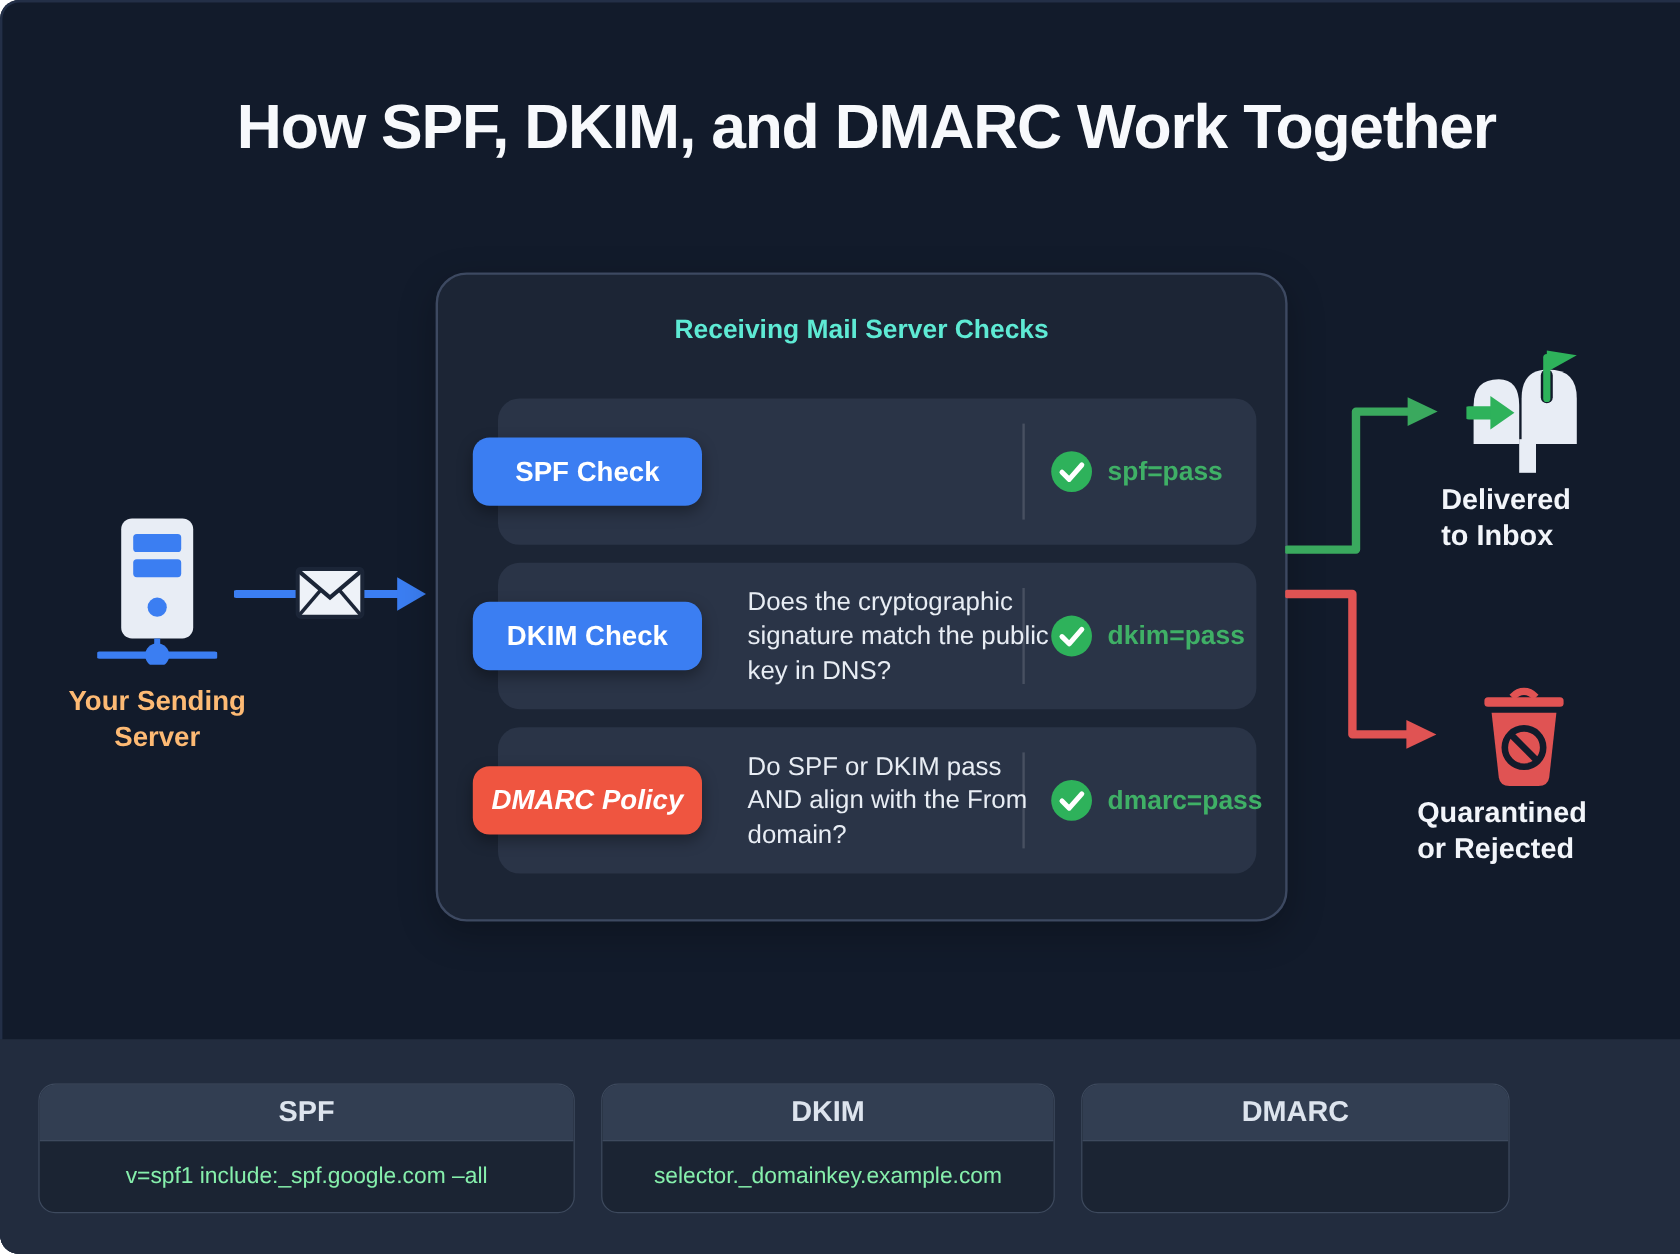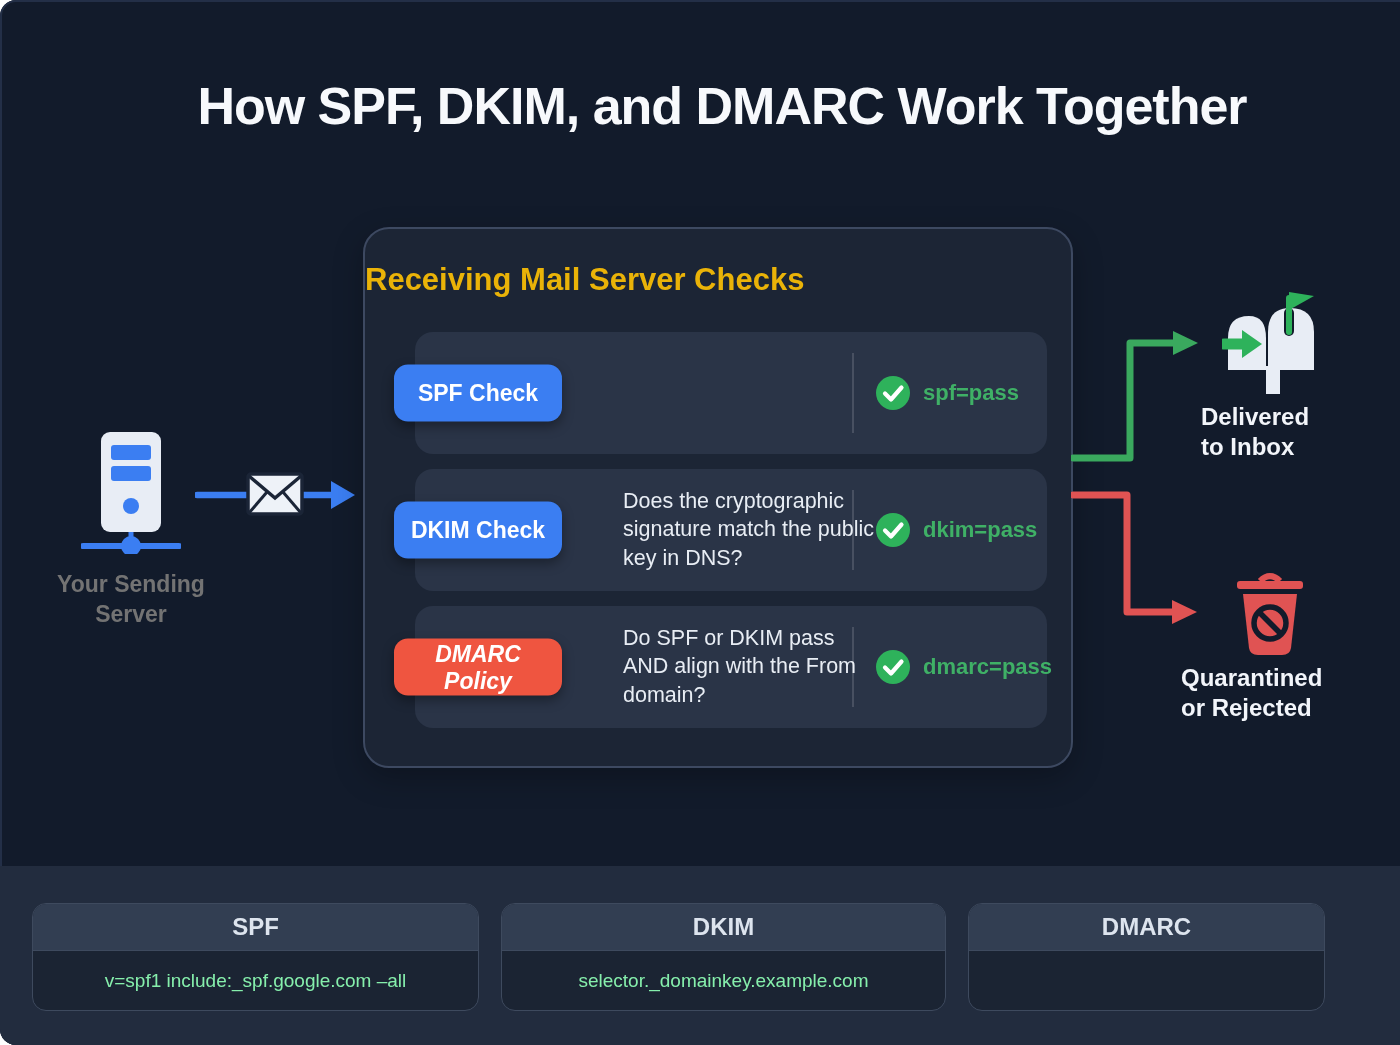--- a/index.html
+++ b/index.html
@@ -10,41 +10,41 @@
     padding-left:44px;
   }
   .title{
     position:absolute;top:76px;left:0;right:0;text-align:center;
     font-size:52px;font-weight:bold;color:#f7f9fc;letter-spacing:-1px;
   }
   
   .sender-icon{position:absolute;left:81px;top:430px;}
   .sender-label{
     position:absolute;left:31px;top:570px;width:200px;text-align:center;
-    font-size:23px;font-weight:bold;color:#737373;line-height:1.3;
+    font-size:23px;font-weight:bold;color:#fdba74;line-height:1.3;
   }
   .flow-arrow{position:absolute;left:195px;top:476px;}
   .envelope{position:absolute;left:246px;top:472px;}
   
   .panel{
     position:absolute;left:363px;top:227px;width:710px;height:541px;
     background:var(--panel_bg,#1c2535);border:2px solid #3d4961;border-radius:26px;
     box-sizing:border-box;box-shadow:0 10px 30px rgba(0,0,0,0.25);
   }
   .panel-title{
-    position:absolute;top:33px;left:0;right:0;text-align:left;
-    font-size:31px;font-weight:bold;color:#eab308;
+    position:absolute;top:33px;left:0;right:0;text-align:center;
+    font-size:22px;font-weight:bold;color:#5eead4;
   }
   .rows{position:absolute;left:50px;top:103px;width:632px;display:flex;flex-direction:column;gap:15px;}
   .check-row{
     position:relative;height:122px;background:var(--row_bg,#2a3447);border-radius:18px;
   }
   .check-btn{
     position:absolute;left:-21px;top:50%;transform:translateY(-50%);
-    width:168px;height:57px;border-radius:14px;background:var(--blue,#3b7ef2);
+    width:191px;height:57px;border-radius:14px;background:var(--blue,#3b7ef2);
     color:#ffffff;font-size:23px;font-weight:bold;display:flex;align-items:center;justify-content:center;
     box-shadow:0 5px 12px rgba(0,0,0,0.35);border:none;font-family:"Liberation Sans",sans-serif;
   }
   .check-btn.dmarc{background:var(--orange,#ef5540);font-style:italic;}
   .check-question{
     position:absolute;left:208px;top:50%;transform:translateY(-50%);
     width:252px;font-size:21.5px;color:#e8edf4;line-height:1.32;
   }
   .row-divider{
     position:absolute;left:437px;top:17%;height:66%;width:2px;background:rgba(255,255,255,0.14);
@@ -65,21 +65,21 @@
   .outcome-label.fail{left:1181px;top:663px;width:172px;}
   
   .footer{
     position:absolute;left:0;right:0;top:866px;height:179px;background:var(--footer_bg,#222c3e);
     display:flex;gap:22px;padding:37px 32px 0 32px;box-sizing:border-box;
   }
   .record-card{
     border:1px solid #3e4a5e;border-radius:14px;overflow:hidden;height:108px;box-sizing:border-box;
     background:#1b2433;
   }
-  .record-card.w1{width:447px;} .record-card.w2{width:445px;} .record-card.w3{width:357px;}
+  .record-card.w1{width:447px;} .record-card.w2{width:378px;} .record-card.w3{width:357px;}
   .record-header{
     height:47px;background:#323e52;display:flex;align-items:center;justify-content:center;
     font-size:24px;font-weight:bold;color:#dde4ee;border-bottom:1px solid #3e4a5e;box-sizing:border-box;
   }
   .record-value{
     height:59px;display:flex;align-items:center;justify-content:center;
     font-family:Liberation Sans, sans-serif;font-size:19px;color:#86efac;white-space:nowrap;
   }
 </style>
 </head>

